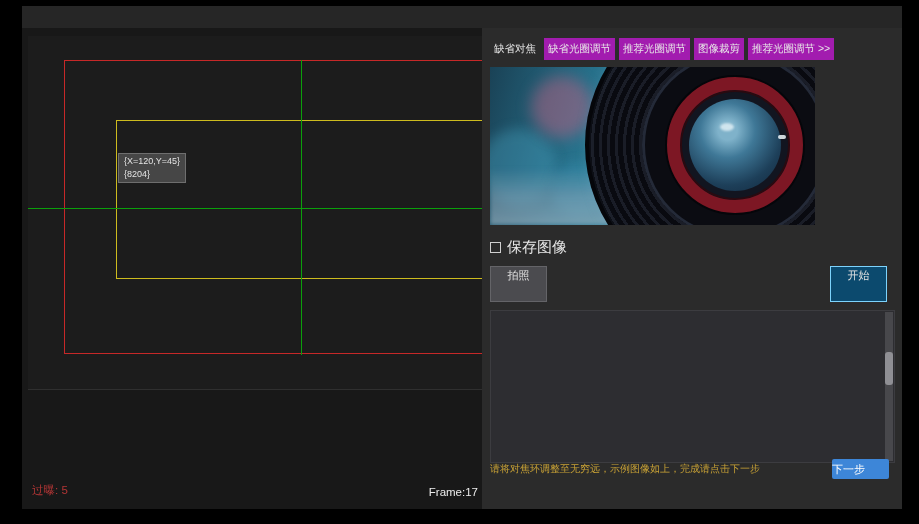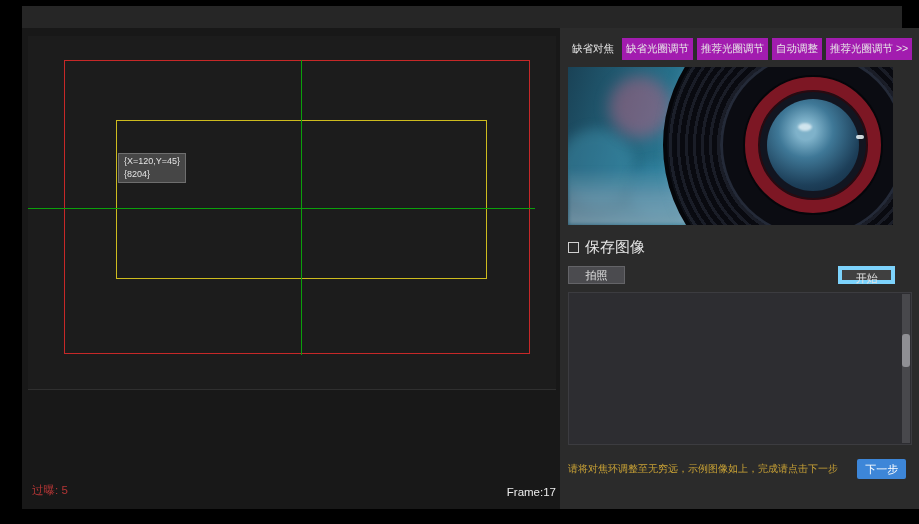--- a/index.html
+++ b/index.html
@@ -11,21 +11,21 @@
   
   .titlebar { position:absolute; left:0; top:0; right:0; height:22px; background:#c9c9c9;
               border:1px solid #8a8a8a; }
   .title { text-align:center; line-height:20px; font-size:12px; color:#141414; }
   .close { position:absolute; right:4px; top:0; width:24px; height:20px; line-height:20px;
            text-align:center; font-size:15px; color:#1a1a1a; }
 
   .dlg-body { position:absolute; left:0; top:22px; right:0; bottom:0; display:flex; }
 
   
-  .left { width:538px; background:#181818; position:relative; flex:none; }
+  .left { width:460px; background:#181818; position:relative; flex:none; }
   .canvas { position:absolute; left:6px; top:8px; width:528px; height:354px; background:#1c1c1c;
             border-bottom:1px solid #2f2f2f; }
   .rect-red    { position:absolute; left:36px; top:24px; width:466px; height:294px; border:1px solid #c62828; }
   .rect-yellow { position:absolute; left:88px; top:84px; width:371px; height:159px; border:1px solid #cdbb1e; }
   .line-v { position:absolute; left:273px; top:24px; width:1px;  height:295px; background:#0ba00b; }
   .line-h { position:absolute; left:0px;  top:172px; width:507px; height:1px;  background:#0ba00b; }
   .tooltip { position:absolute; left:90px; top:117px; background:#464646; border:1px solid #6e6e6e;
              color:#e3e3e3; font-size:9px; line-height:13px; padding:1px 5px; white-space:nowrap; }
   .overexp { position:absolute; left:10px;  bottom:11px; color:#b23535; font-size:11.5px; }
   .frame   { position:absolute; right:4px;  bottom:11px; color:#ececec; font-size:11.5px; }
@@ -67,33 +67,33 @@
   .lens-hl    { position:absolute; left:34%; top:26%; width:14px; height:8px; border-radius:50%;
          background:rgba(235,245,250,0.75); filter:blur(1px); }
   .edge-dot   { position:absolute; left:288px; top:68px; width:8px; height:4px; border-radius:2px;
          background:rgba(240,248,252,0.85); }
 
   .check-row { margin-top:13px; display:flex; align-items:center; }
   .checkbox { width:11px; height:11px; border:1px solid #d0d0d0; background:transparent; flex:none; }
   .check-label { font-size:15px; color:#e8e8e8; margin-left:6px; }
 
   .btn-row { margin-top:9px; display:flex; align-items:center; }
-  .btn { font-size:11px; color:#e2e2e2; width:57px; height:18px; line-height:16px; text-align:center; }
+  .btn { font-size:11px; color:#e2e2e2; width:57px; height:36px; line-height:16px; text-align:center; }
   .btn-capture { background:#4b4b4f; border:1px solid #646468; }
-  .btn-start   { margin-left:auto; margin-right:17px; background:#404040; border:4px solid #7dd3fc; }
+  .btn-start   { margin-left:auto; margin-right:8px; background:#0c4a6e; border:1px solid #7dd3fc; }
 
   .listbox { margin-top:8px; height:153px; background:#2d2d31; border:1px solid #3c3c40; position:relative; }
   .scrollbar { position:absolute; top:1px; right:1px; bottom:1px; width:8px; background:#48484c; }
   .thumb { position:absolute; top:40px; left:0; width:8px; height:33px; background:#8f8f94; border-radius:3px; }
 
   .bottom-row { position:absolute; left:8px; right:13px; bottom:30px; height:21px;
                 display:flex; align-items:center; }
   .instruction { font-size:10px; color:#c9a235; white-space:nowrap; }
-  .next-btn { margin-left:auto; width:49px; height:20px; background:#3d86d8; color:#fff;
-              font-size:11px; text-align:center; line-height:20px; border-radius:2px; }
+  .next-btn { margin-left:auto; width:57px; height:20px; background:#3d86d8; color:#fff;
+              font-size:11px; text-align:left; line-height:20px; border-radius:2px; }
 </style>
 </head>
 <body>
 
 <div class="dialog">
 
 
   <div class="dlg-body">
 
     <div class="left">
@@ -110,21 +110,21 @@
       <div class="overexp">过曝: 5</div>
       <div class="frame">Frame:17</div>
     </div>
 
     <div class="right">
 
       <div class="tabs">
         <div class="tab active">缺省对焦</div>
         <div class="tab">缺省光圈调节</div>
         <div class="tab">推荐光圈调节</div>
-        <div class="tab">自动调整</div>
+        <div class="tab">图像裁剪</div>
         <div class="tab">推荐光圈调节 &gt;&gt;</div>
       </div>
 
       <div class="img">
         <div class="bokeh blue1"></div>
         <div class="bokeh blue2"></div>
         <div class="bokeh pink"></div>
         <div class="ground"></div>
         <div class="bokeh cream"></div>
         <div class="bokeh warm"></div>

